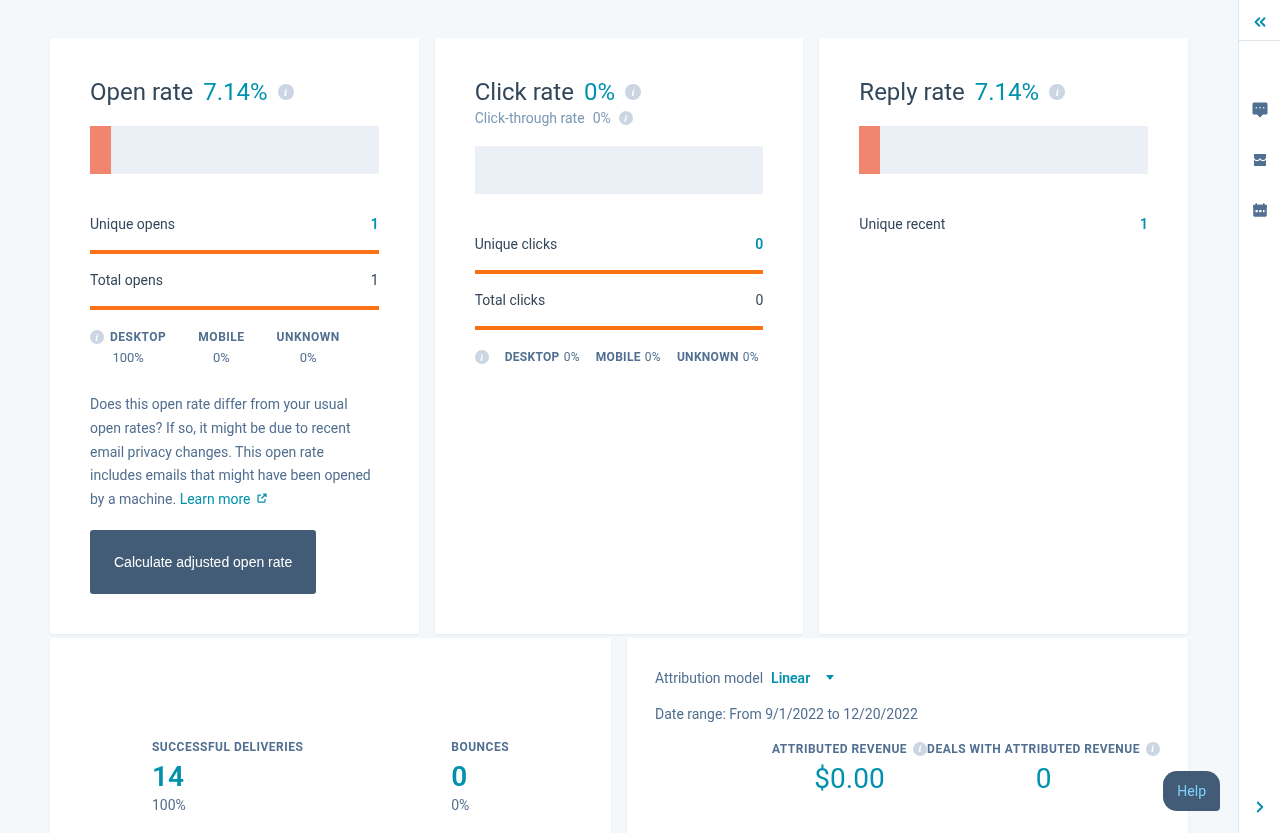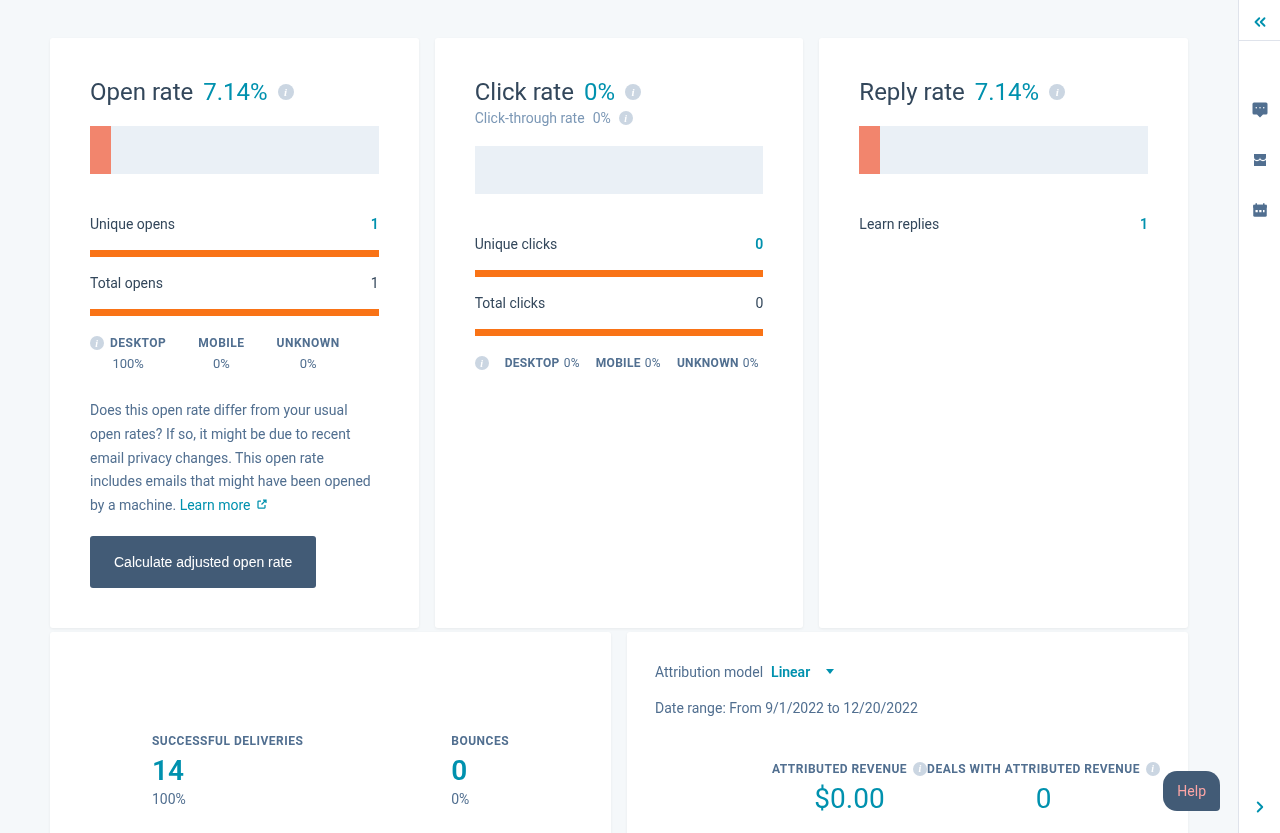--- a/index.html
+++ b/index.html
@@ -84,21 +84,21 @@
   .progress-fill {
     position: absolute;
     left: 0; top: 0; bottom: 0;
     background: #f2856d;
   }
   .stat-row {
     display: flex;
     justify-content: space-between;
     align-items: center;
     padding: 18px 0;
-    border-bottom: 7px solid #f97316;
+    border-bottom: 4px solid #f97316;
     font-size: 14px;
     color: #33475b;
   }
   .stat-row:last-of-type { }
   .stat-val-teal { color: #0091ae; font-weight: 600; }
   .stat-val { color: #33475b; font-weight: 400; }
   .device-row {
     display: flex;
     gap: 32px;
     padding-top: 20px;
@@ -145,21 +145,21 @@
     display: inline-block;
     width: 12px; height: 12px;
     position: relative;
     margin-left: 2px;
   }
   .ext-icon svg { width: 12px; height: 12px; }
   .btn-primary {
     background: #425b76;
     color: #fff;
     border: none;
-    padding: 18px 24px;
+    padding: 24px 24px;
     font-size: 14px;
     border-radius: 3px;
     cursor: pointer;
   }
   .row-bottom {
     display: flex;
     gap: 16px;
   }
   .card-half {
     background: #fff;
@@ -196,21 +196,21 @@
   }
   .caret-down {
     width: 0; height: 0;
     border-left: 4px solid transparent;
     border-right: 4px solid transparent;
     border-top: 5px solid #0091ae;
   }
   .date-range {
     font-size: 14px;
     color: #516f90;
-    margin-bottom: 46px;
+    margin-bottom: 20px;
   }
   .delivery-stats {
     display: flex;
     justify-content: space-around;
     margin-top: 70px;
   }
   .dstat { text-align: left; }
   .dstat .lab {
     font-size: 12px;
     font-weight: 700;
@@ -271,21 +271,21 @@
     bottom: 16px;
     right: 0; left: 0;
     display: flex;
     justify-content: center;
   }
   .help-btn {
     position: absolute;
     right: 60px;
     bottom: 22px;
     background: #425b76;
-    color: #fca5a5;
+    color: #7dd3fc;
     border-radius: 14px 14px 4px 14px;
     padding: 12px 14px;
     font-size: 14px;
     cursor: pointer;
   }
   .rail-divider {
     width: 42px;
     border-top: 1px solid #dfe3eb;
     position: absolute;
     top: 40px;
@@ -377,21 +377,21 @@
     <div class="card card-sm">
       <div class="card-title-row">
         <span class="card-title">Reply rate</span>
         <span class="card-title-value">7.14%</span>
         <span class="info-icon">i</span>
       </div>
       <div class="progress">
         <div class="progress-fill" style="width:7.14%"></div>
       </div>
       <div class="stat-row" style="border-bottom:none">
-        <span>Learn replies</span>
+        <span>Unique recent</span>
         <span class="stat-val-teal">1</span>
       </div>
     </div>
 
   </div>
 
   <div class="row-bottom">
 
     <div class="card-half">
       <div class="delivery-stats">

